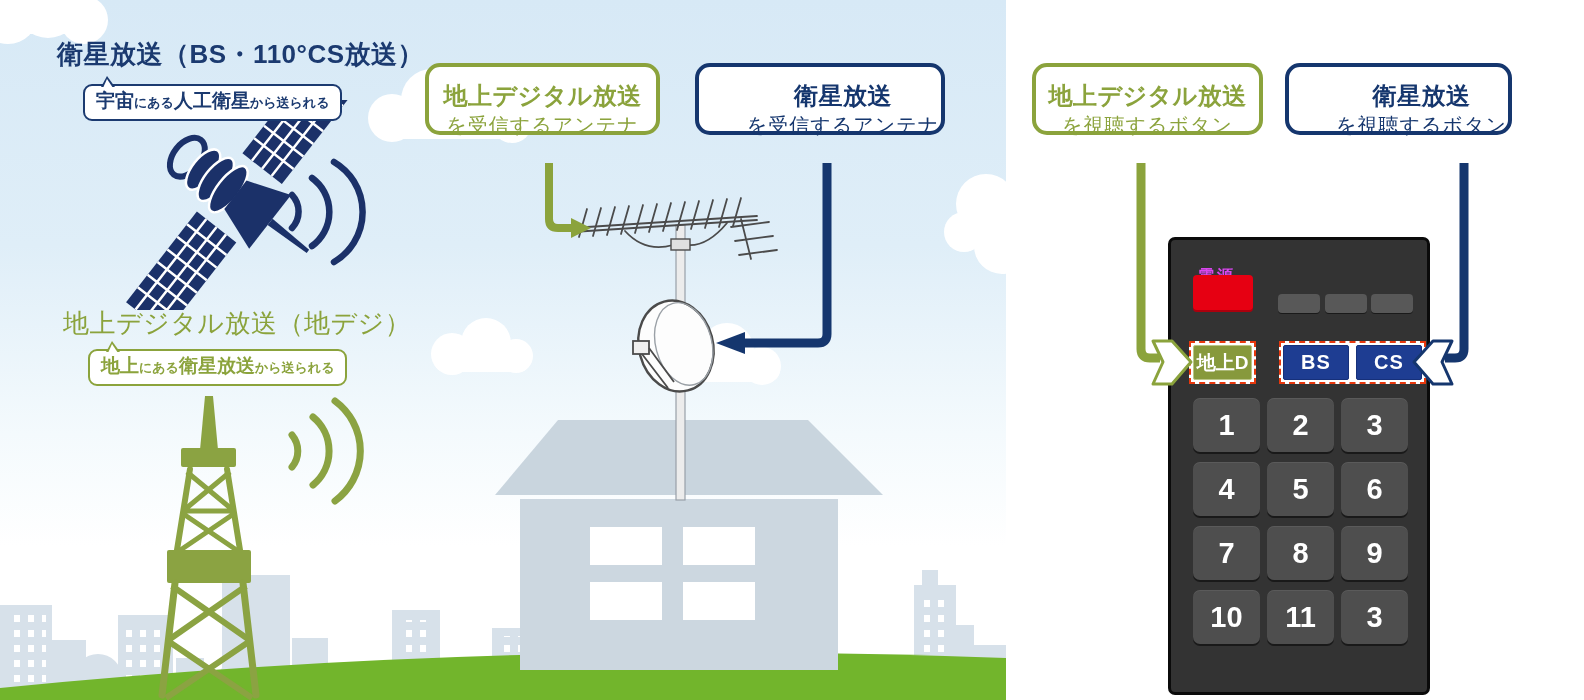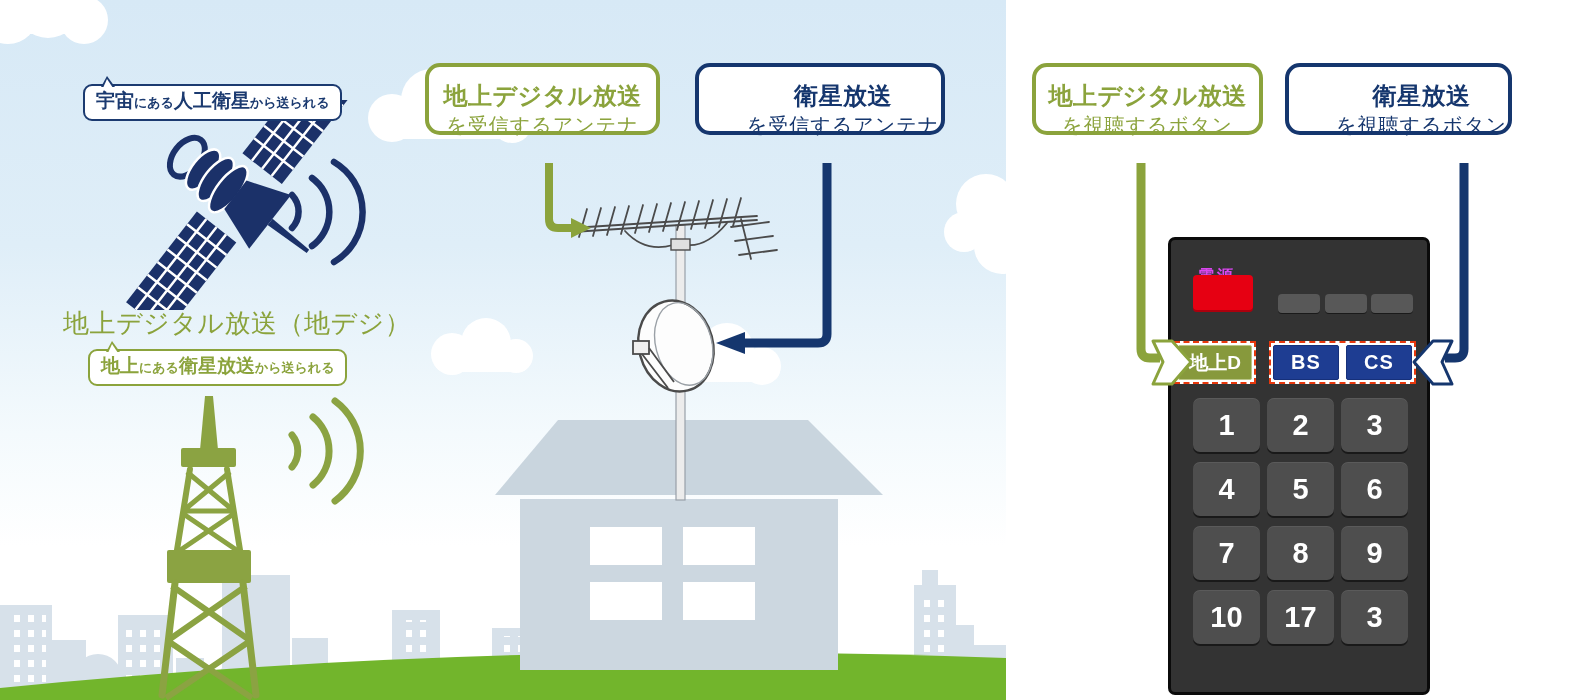--- a/index.html
+++ b/index.html
@@ -197,20 +197,21 @@
       <g transform="rotate(-15 131 151)">
         <ellipse cx="131" cy="151" rx="37" ry="46" fill="#fdfdfd" stroke="#4b4b4b" stroke-width="2.4"></ellipse>
         <ellipse cx="139" cy="151" rx="28" ry="42" fill="none" stroke="#9aa0a6" stroke-width="1.4"></ellipse>
       </g>
       <g fill="none" stroke="#4b4b4b" stroke-width="1.8">
         <rect x="88" y="146" width="16" height="13" fill="#efefef"></rect>
         <path d="M97 159 L123 193 M104 153 L129 187"></path>
       </g>
     </svg>
 
+    <div class="h-navy">衛星放送（BS・110°CS放送）</div>
     <div class="bubble navy" style="left:83px;top:84px">
       <span class="tip"></span>
       <span class="b">宇宙</span><span class="sm">にある</span><span class="b">人工衛星</span><span class="sm">から送られる</span>
     </div>
 
     <div class="h-olive">地上デジタル放送（地デジ）</div>
     <div class="bubble olive" style="left:88px;top:349px">
       <span class="tip"></span>
       <span class="b">地上</span><span class="sm">にある</span><span class="b">衛星放送</span><span class="sm">から送られる</span>
     </div>
@@ -233,40 +234,40 @@
     <div class="s">を視聴するボタン</div>
   </div>
 
   <div class="remote">
     <div class="pw-label">電源</div>
     <div class="pw-btn"></div>
     <div class="mini" style="left:107px"></div>
     <div class="mini" style="left:154px"></div>
     <div class="mini" style="left:200px"></div>
 
-    <div class="hl" style="left:3px;width:82px;height:43px">
+    <div class="hl" style="left:18px;width:67px;height:43px">
       <div class="src olive">地上D</div>
     </div>
-    <div class="hl" style="left:98px;width:147px;height:43px">
+    <div class="hl" style="left:108px;width:147px;height:43px">
       <div class="src navy">BS</div>
       <div class="src navy">CS</div>
     </div>
 
     <div class="numpad">
       <div class="num">1</div>
       <div class="num">2</div>
       <div class="num">3</div>
       <div class="num">4</div>
       <div class="num">5</div>
       <div class="num">6</div>
       <div class="num">7</div>
       <div class="num">8</div>
       <div class="num">9</div>
       <div class="num">10</div>
-      <div class="num">17</div>
+      <div class="num">11</div>
       <div class="num">3</div>
     </div>
   </div>
 
   <svg class="deco" width="1584" height="700" style="pointer-events:none">
     <g fill="none" stroke-linejoin="round">
       <path d="M549 163 L549 219 Q549 228 558 228 L572 228" stroke="#8ba33c" stroke-width="8"></path>
       <polygon points="571,218 571,238 591,228" fill="#8ba33c"></polygon>
       <path d="M827 163 L827 334 Q827 343 818 343 L744 343" stroke="#15366e" stroke-width="9"></path>
       <polygon points="745,332 745,354 716,343" fill="#15366e"></polygon>

